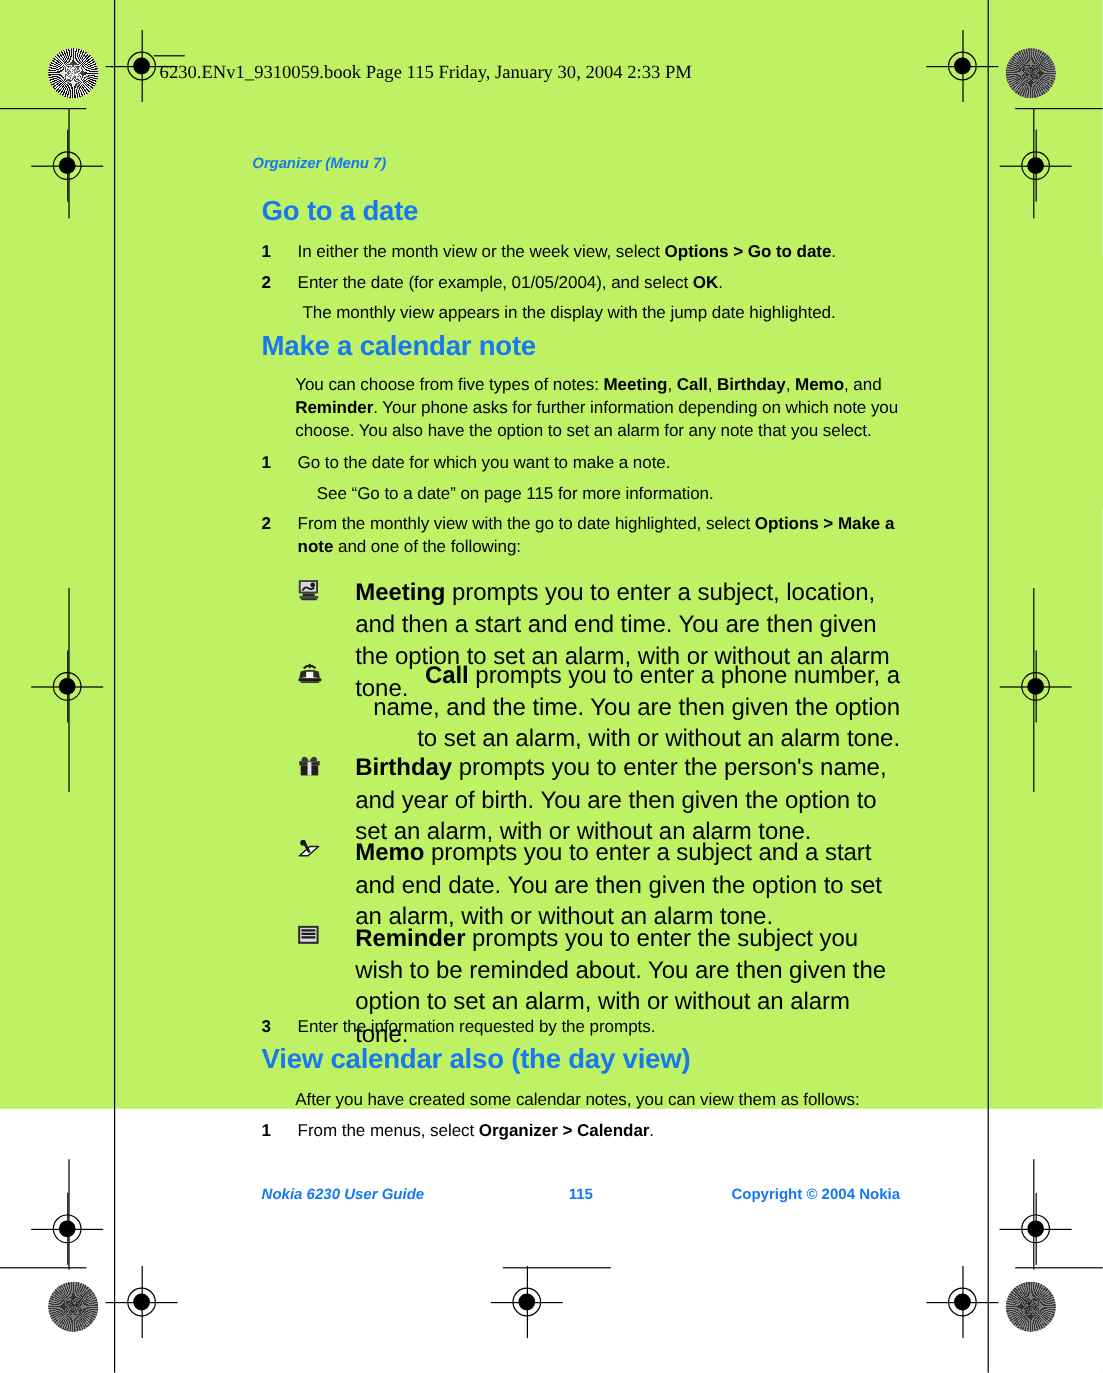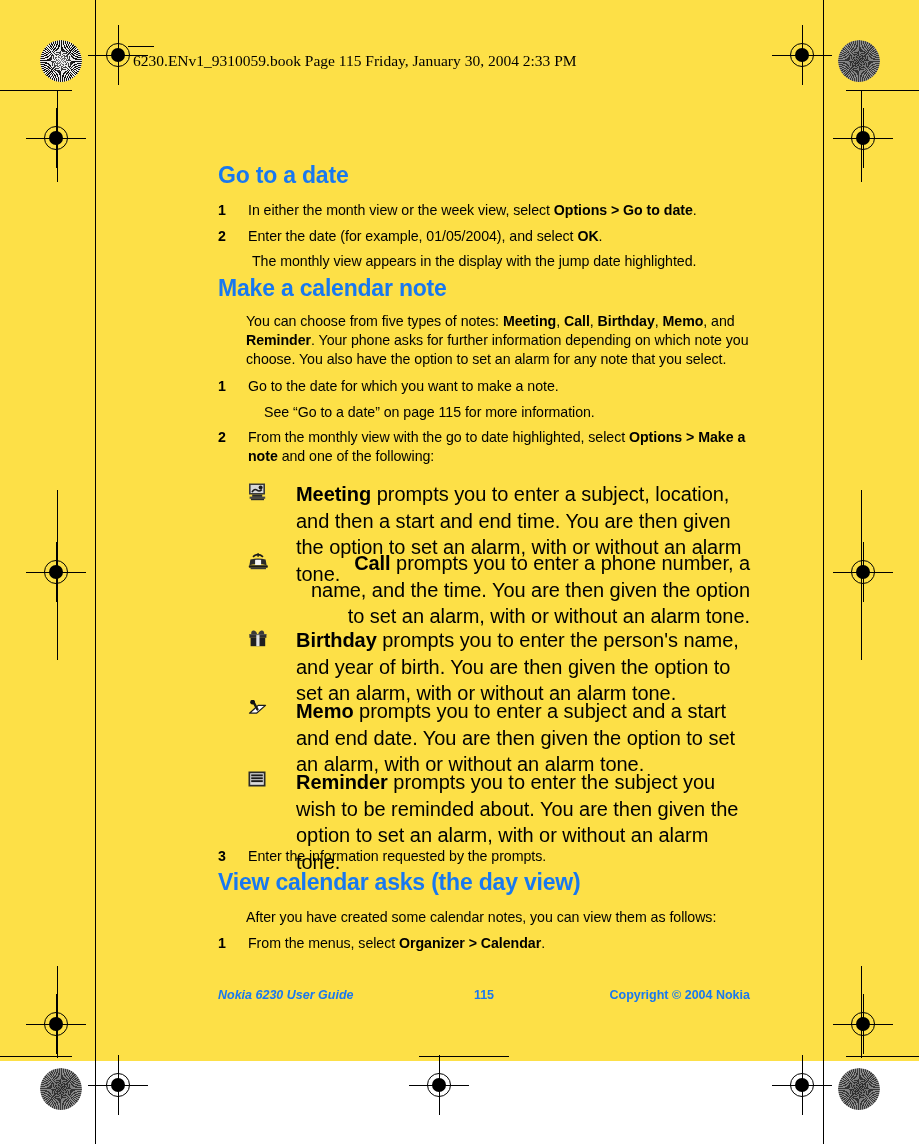--- a/index.html
+++ b/index.html
@@ -2,21 +2,21 @@
 <html><head>
 <meta charset="utf-8">
 <style>
   * { box-sizing: border-box; margin: 0; padding: 0; }
   html, body {
     width: 919px; height: 1144px;
     background: #ffffff;
     font-family: "Liberation Sans", sans-serif;
     overflow: hidden;
   }
-  #page { position: relative; width: 919px; height: 1061px; background:#fde047; }
+  #page { position: relative; width: 919px; height: 924px; background:#bef264; }
 
   
   .vline { position: absolute; width: 1px; background: #000; }
   .hline { position: absolute; height: 1px; background: #000; }
 
   
   .regmark { position: absolute; width: 42px; height: 42px; }
   .regmark .rring {
     position: absolute; left: 9px; top: 9px; width: 24px; height: 24px;
     border: 1.3px solid #000; border-radius: 50%;
@@ -207,20 +207,21 @@
     <div class="rcross-v"></div>
       <div class="rcross-h"></div>
       <div class="rring"></div>
       <div class="rdot"></div>
   </div>
   <div class="hline" style="left:419px; top:1056px; width:90px;"></div>
 
   <div id="fileinfo">6230.ENv1_9310059.book  Page 115  Friday, January 30, 2004  2:33 PM</div>
   <div class="hline" style="left:128px; top:46px; width:26px;"></div>
 
+  <div class="runhead">Organizer (Menu 7)</div>
 
   <div id="content">
 
     <h1 class="sect" style="position:absolute; top:163px; left:0;">Go to a date</h1>
 
     <div class="step" style="position:absolute; top:201px; left:0; width:532px;">
       <span class="num">1</span>
       <span class="txt"><span>In either the month view or the week view, select </span><b>Options &gt; Go to date</b><span>.</span></span>
     </div>
 
@@ -311,21 +312,21 @@
         </svg>
       </div>
       <div class="itxt"><b>Reminder</b><span> prompts you to enter the subject you wish to be reminded about. You are then given the option to set an alarm, with or without an alarm tone.</span></div>
     </div>
 
     <div class="step" style="position:absolute; top:847px; left:0; width:532px;">
       <span class="num">3</span>
       <span class="txt">Enter the information requested by the prompts.</span>
     </div>
 
-    <h1 class="sect" style="position:absolute; top:870px; left:0;">View calendar asks (the day view)</h1>
+    <h1 class="sect" style="position:absolute; top:870px; left:0;">View calendar also (the day view)</h1>
 
     <p class="body" style="position:absolute; top:908px; left:0; width:532px;">After you have created some calendar notes, you can view them as follows:</p>
 
     <div class="step" style="position:absolute; top:934px; left:0; width:532px;">
       <span class="num">1</span>
       <span class="txt"><span>From the menus, select </span><b>Organizer &gt; Calendar</b><span>.</span></span>
     </div>
 
   </div>
 

